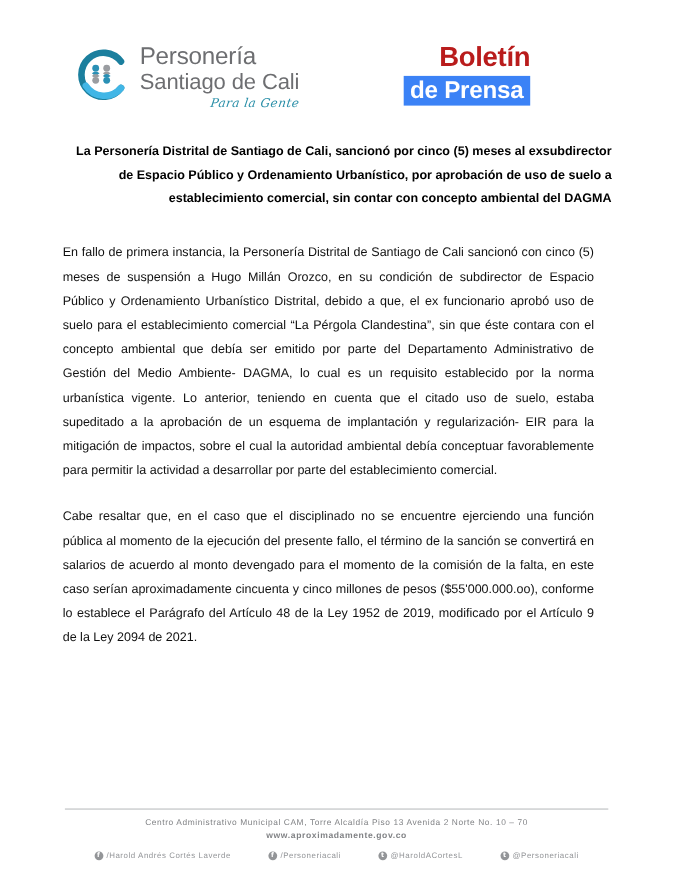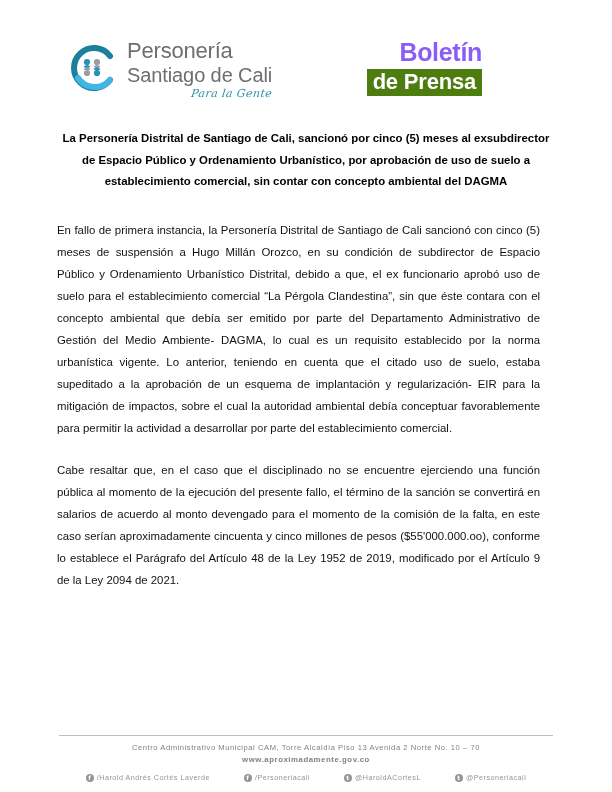--- a/index.html
+++ b/index.html
@@ -86,41 +86,41 @@
   .bulletin {
     display: flex;
     flex-direction: column;
     align-items: flex-end;
     line-height: 1;
   }
 
   .bulletin-top {
     font-size: 25px;
     font-weight: bold;
-    color: #8b5cf6;
+    color: #b91c1c;
     letter-spacing: -0.3px;
   }
 
   .bulletin-bottom {
     margin-top: 4px;
-    background: #4d7c0f;
+    background: #3b82f6;
     color: #ffffff;
     font-size: 22px;
     font-weight: bold;
     letter-spacing: -0.2px;
     padding: 2px 6px 3px 6px;
   }
 
   
   .doc-title {
     position: absolute;
     top: 120px;
     left: 56px;
     width: 500px;
-    text-align: center;
+    text-align: right;
     font-size: 11.4px;
     font-weight: bold;
     line-height: 1.92;
     color: #000;
   }
 
   
   .body-copy {
     position: absolute;
     top: 219px;

